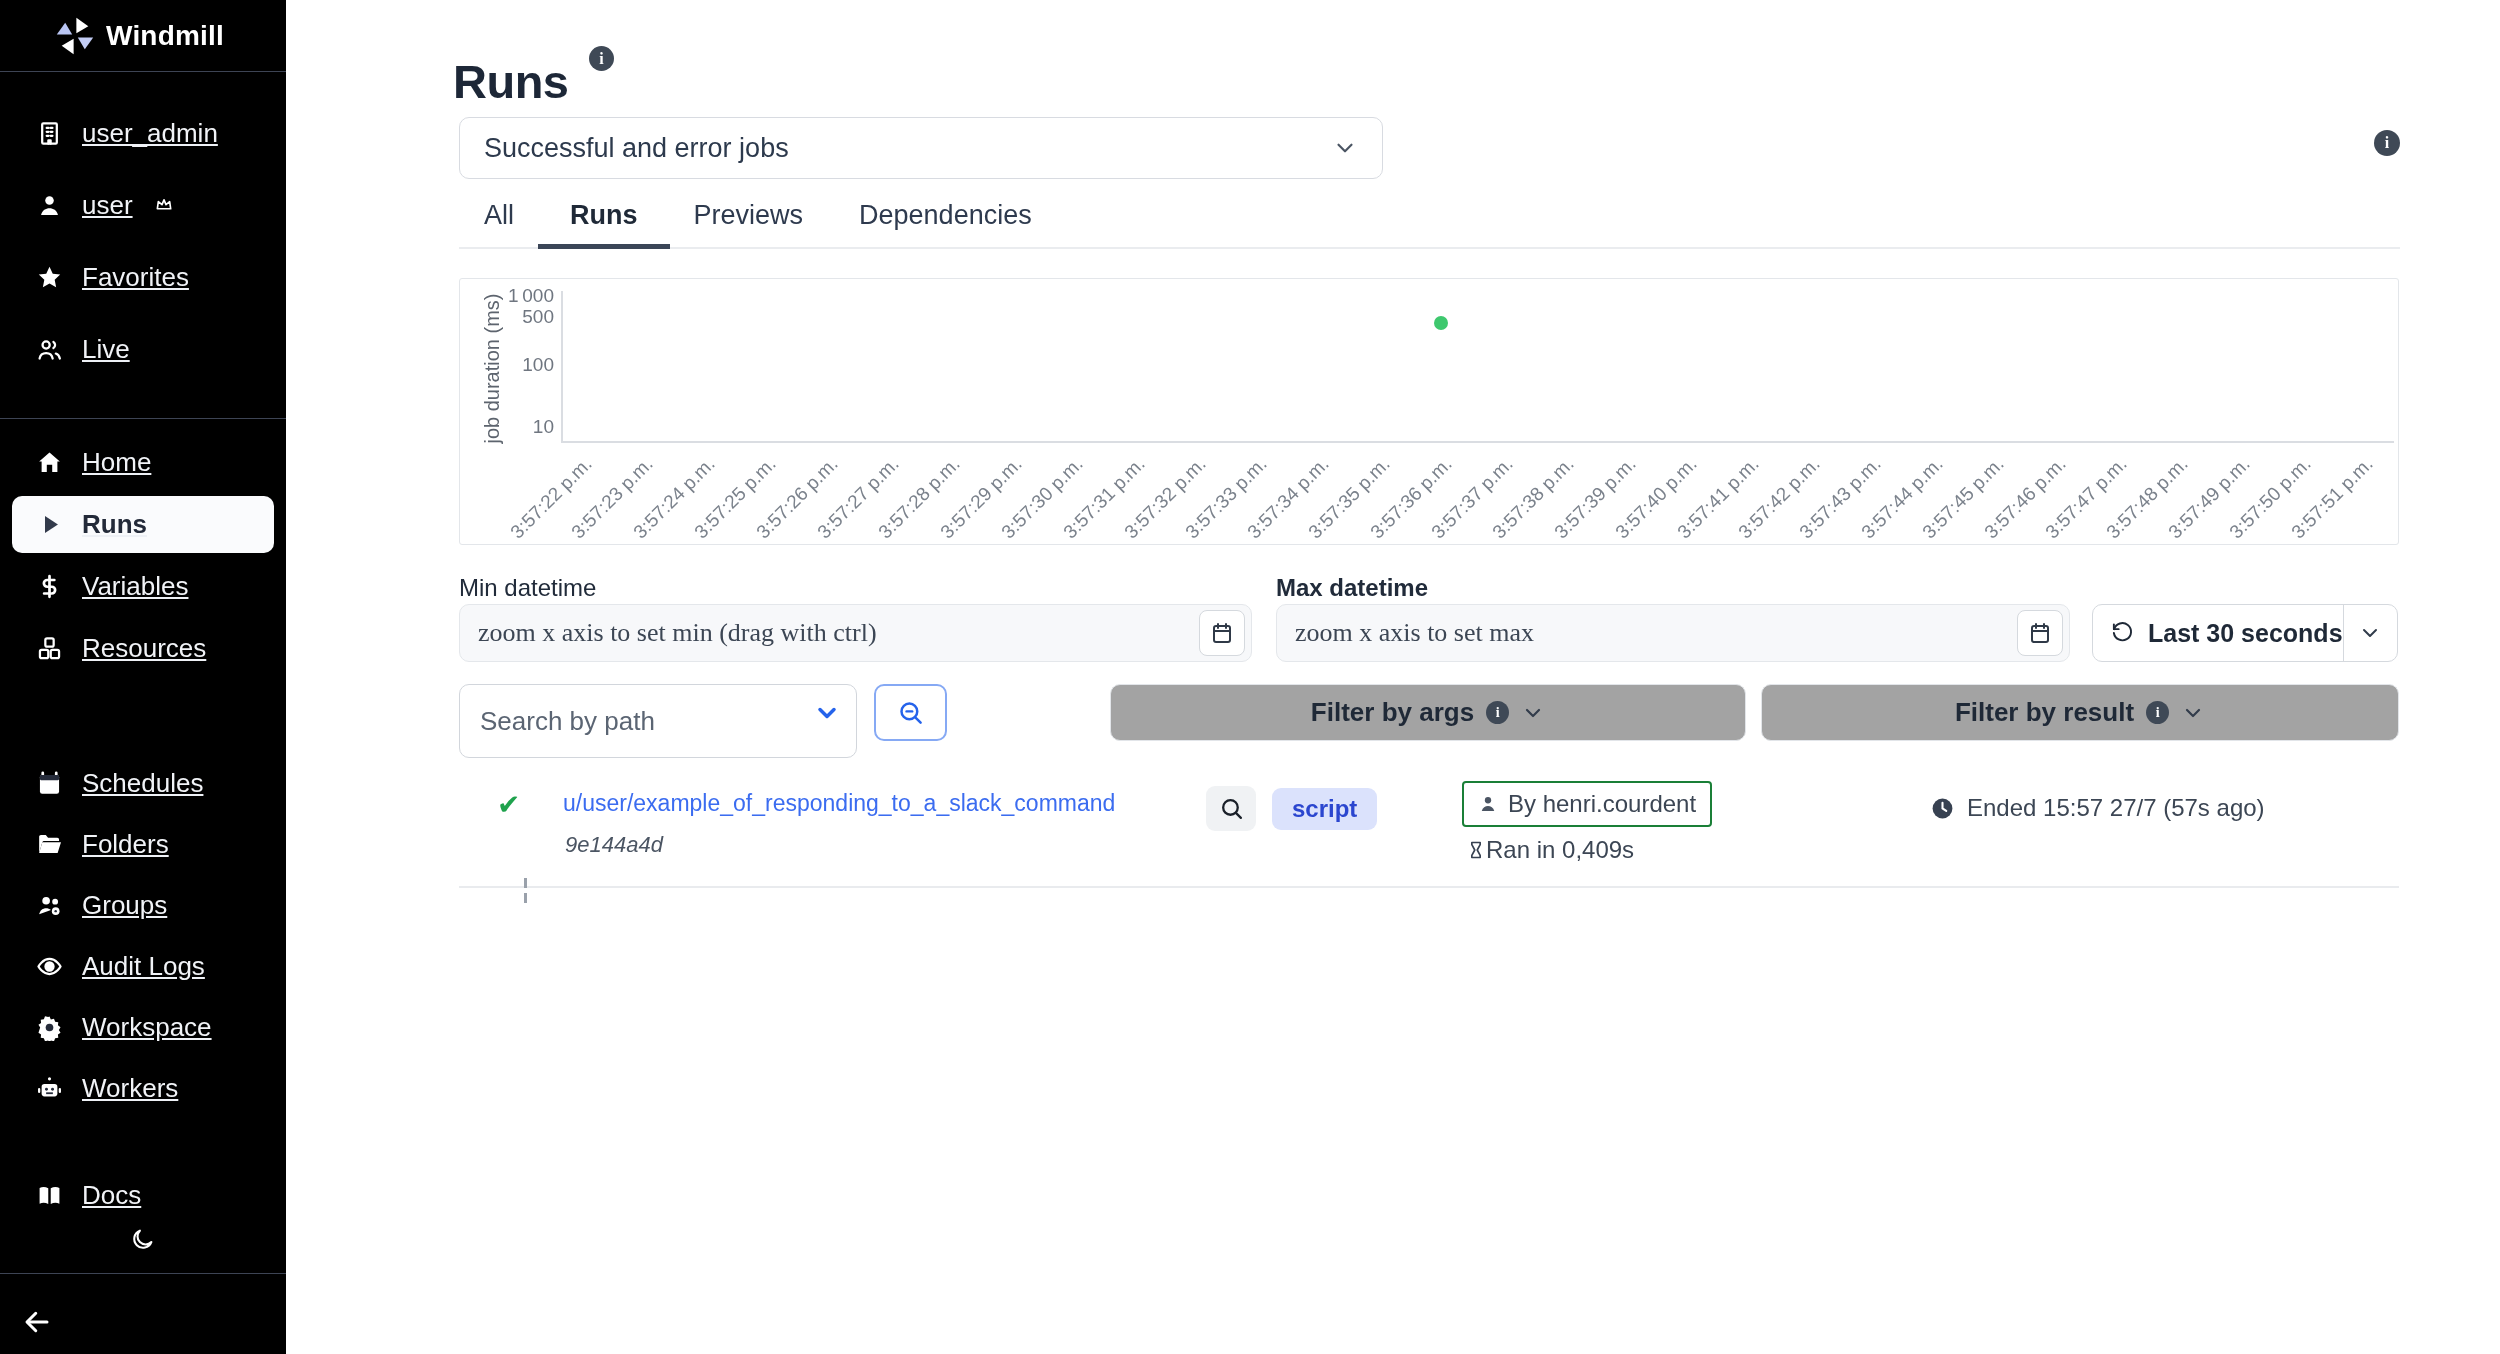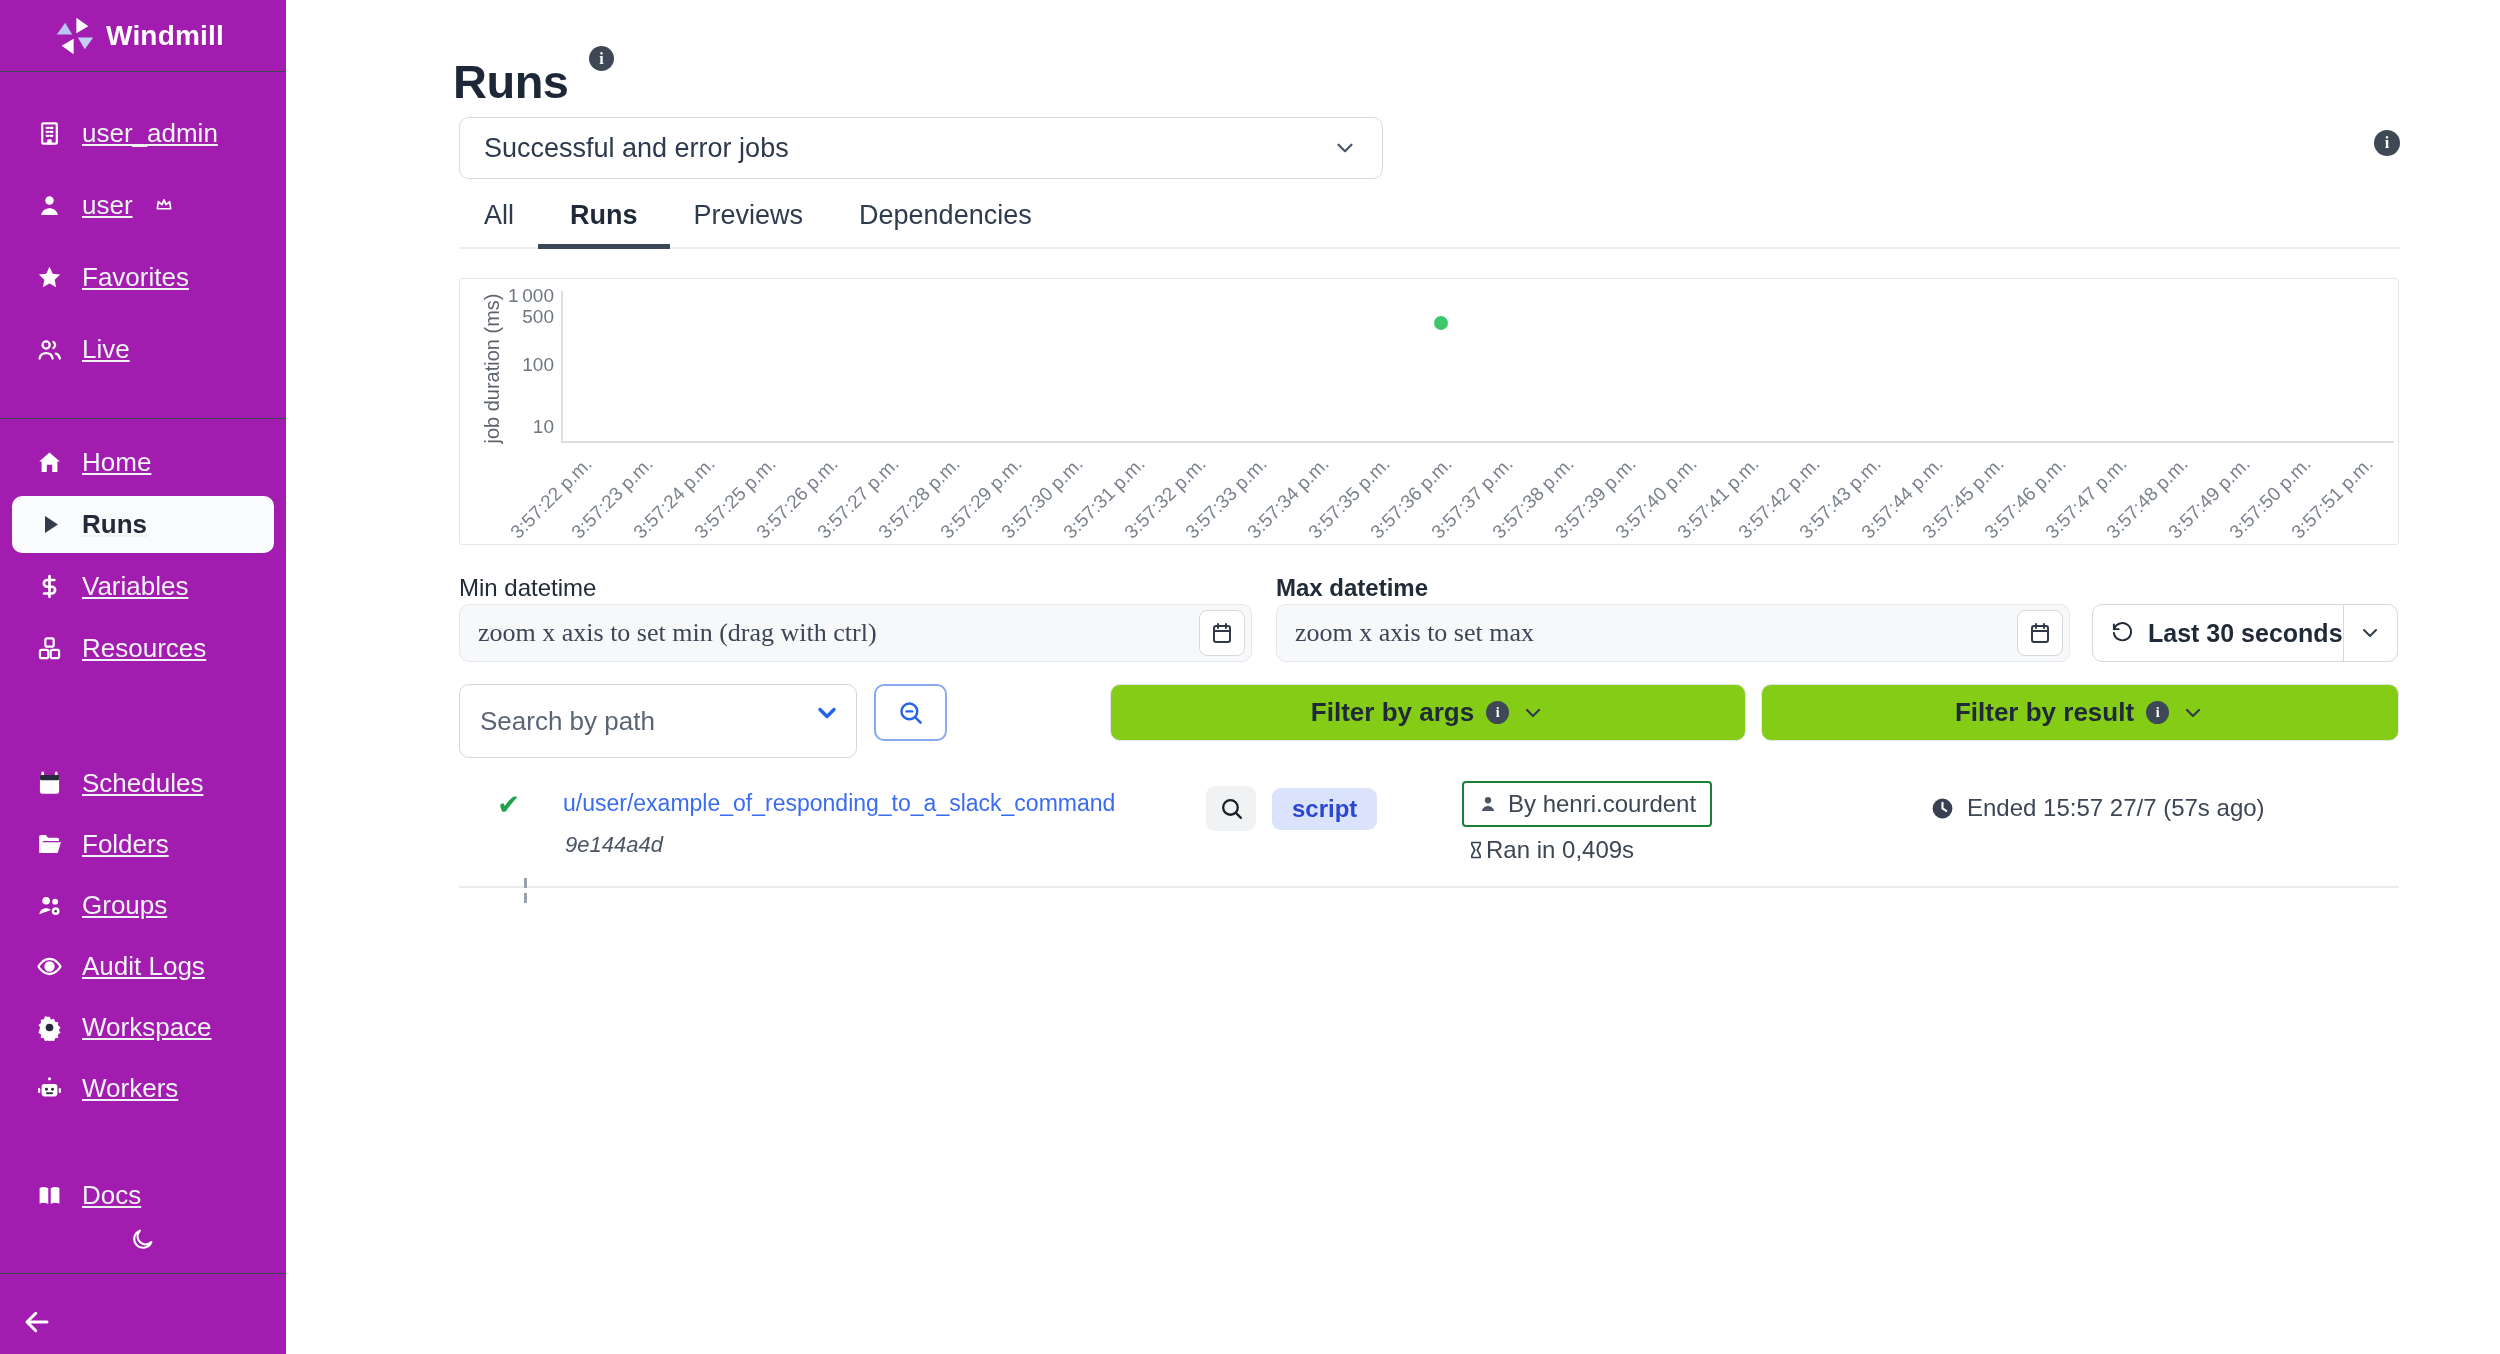--- a/index.html
+++ b/index.html
@@ -1,20 +1,20 @@
 <!DOCTYPE html>
 <html><head>
 <meta charset="utf-8">
 <style>
   html,body{margin:0;padding:0;background:#fff;}
   body{width:2500px;height:1354px;overflow:hidden;font-family:"Liberation Sans","DejaVu Sans",sans-serif;color:#1f2937;}
   #app{position:relative;width:2500px;height:1354px;background:#fff;}
 
   
-  #sidebar{position:absolute;left:0;top:0;width:286px;height:1354px;background:#a21caf;color:#eef1f6;}
+  #sidebar{position:absolute;left:0;top:0;width:286px;height:1354px;background:#000000;color:#eef1f6;}
   .sb-divider{position:absolute;left:0;width:286px;height:1px;background:#3d4454;}
   #sb-logo{position:absolute;left:0;top:0;width:286px;height:71px;display:flex;align-items:center;}
   #sb-logo .logo-ic{width:42px;height:42px;margin-left:54px;}
   #sb-logo .logo-text{margin-left:10px;font-size:28px;font-weight:bold;color:#fff;letter-spacing:.2px;}
   .sb-group{position:absolute;left:0;width:286px;text-decoration:underline;}
   #sb-g1{top:97px;} #sb-g1 .sb-item{height:72px;}
   #sb-g2{top:431px;} #sb-g2 .sb-item{height:62px;}
   #sb-g3{top:753px;} #sb-g3 .sb-item{height:61px;}
   #sb-g4{top:1164px;} #sb-g4 .sb-item{height:62px;}
   .sb-item{display:flex;align-items:center;padding-left:36px;gap:19px;cursor:pointer;font-size:26px;font-weight:500;color:#f1f3f7;}
@@ -70,21 +70,21 @@
   #last30 .l30-chev{width:60px;display:flex;align-items:center;justify-content:center;color:#323c4b;}
   #last30 .l30-chev svg{width:24px;height:24px;}
 
   
   #search-wrap{position:absolute;left:459px;top:684px;width:398px;height:74px;box-sizing:border-box;}
   #search-input{width:100%;height:100%;box-sizing:border-box;border:1.5px solid #d2d6dc;border-radius:10px;padding:0 60px 0 20px;font-size:26px;color:#4b5563;font-family:inherit;outline:none;background:#fff;}
   #search-input::placeholder{color:#5b6573;opacity:1;}
   #search-chev{position:absolute;right:16px;top:15px;width:28px;height:28px;color:#2563eb;}
   #search-btn{position:absolute;left:874px;top:684px;width:73px;height:57px;border:2px solid #86a9f4;border-radius:10px;background:#fff;display:flex;align-items:center;justify-content:center;color:#2563eb;cursor:pointer;box-sizing:border-box;}
   #search-btn svg{width:27px;height:27px;}
-  .filter-btn{position:absolute;top:684px;height:57px;border:1.5px solid #e2e5e9;border-radius:10px;background:#84cc16;display:flex;align-items:center;justify-content:center;gap:12px;font-size:26px;font-weight:bold;color:#1f2937;cursor:pointer;box-sizing:border-box;}
+  .filter-btn{position:absolute;top:684px;height:57px;border:1.5px solid #e2e5e9;border-radius:10px;background:#a3a3a3;display:flex;align-items:center;justify-content:center;gap:12px;font-size:26px;font-weight:bold;color:#1f2937;cursor:pointer;box-sizing:border-box;}
   #args-btn{left:1110px;width:636px;}
   #result-btn{left:1761px;width:638px;}
   .filter-btn .info-dot{width:23px;height:23px;font-size:14px;}
   .filter-btn .chev{width:24px;height:24px;color:#323c4b;}
 
   
   #run-row{position:absolute;left:459px;top:764px;width:1940px;height:122px;border-bottom:2px solid #e9ebee;}
   #run-check{position:absolute;left:38px;top:24px;font-size:28px;color:#1fa24d;font-weight:bold;}
   #run-link{position:absolute;left:104px;top:26px;font-size:23px;color:#3b6cf0;cursor:pointer;white-space:nowrap;}
   #run-id{position:absolute;left:106px;top:68px;font-size:22px;font-style:italic;color:#4b5563;}

